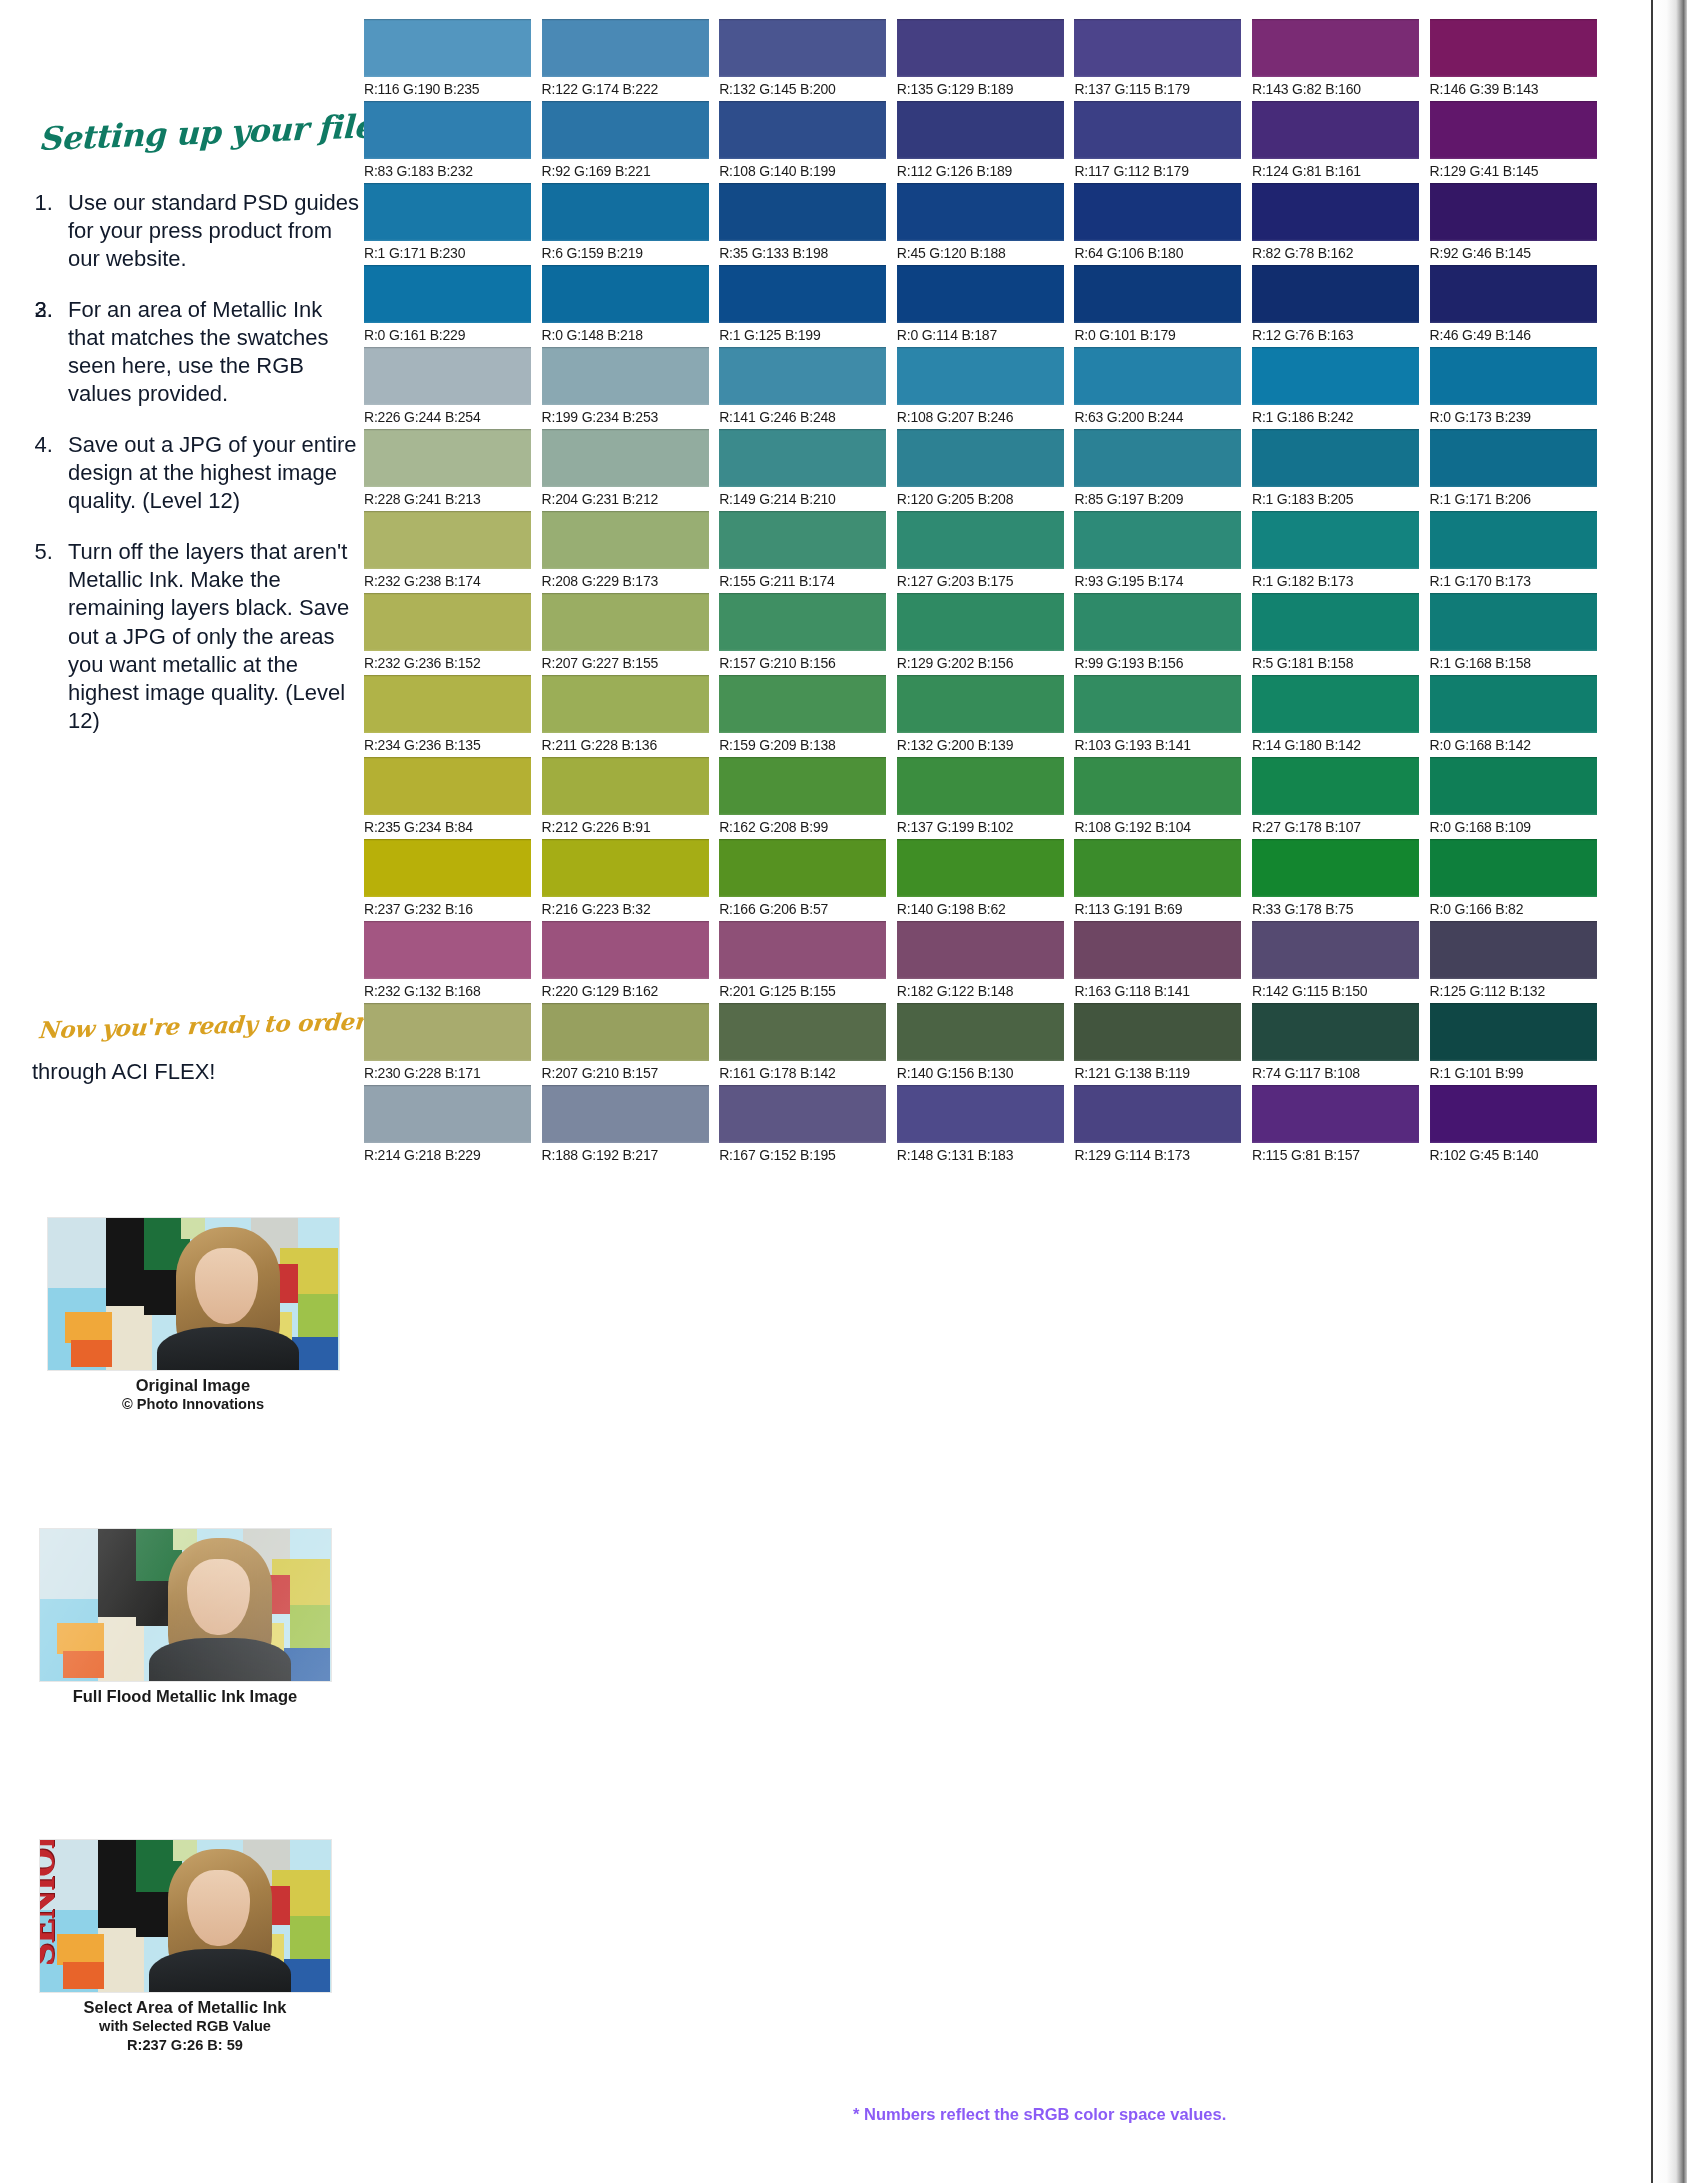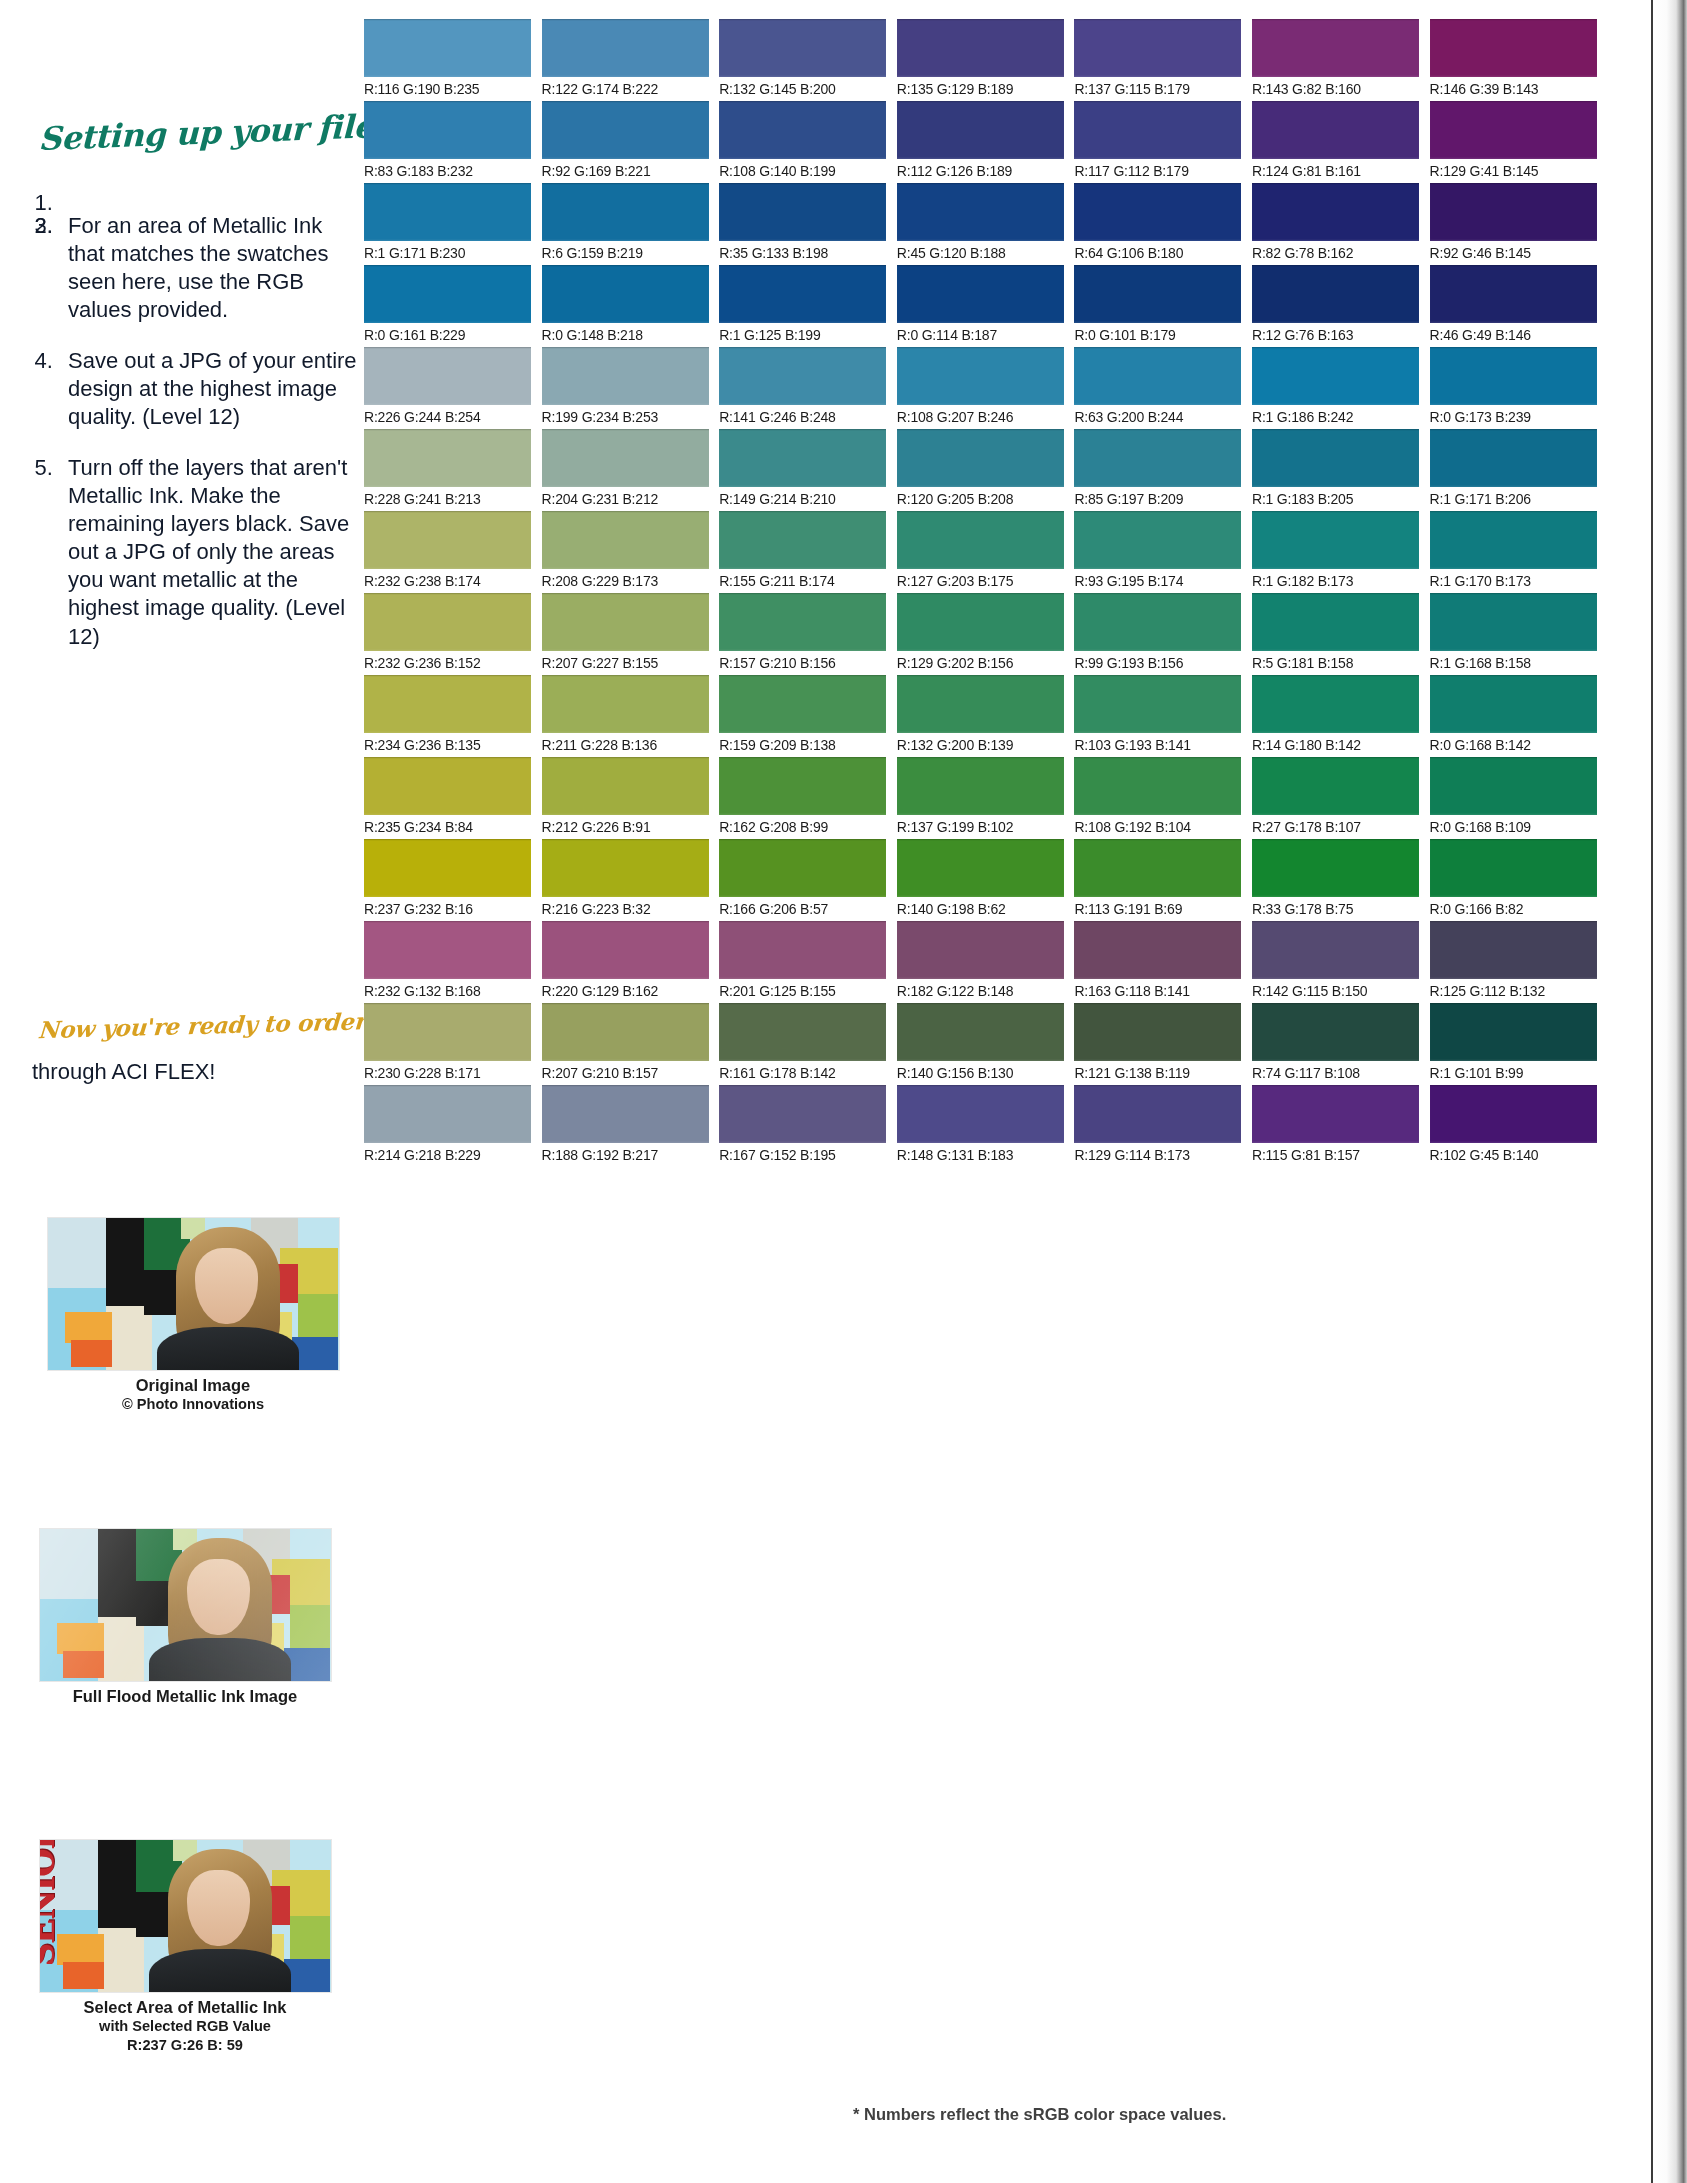--- a/index.html
+++ b/index.html
@@ -119,35 +119,35 @@
   }
   .chip-label{
     font-size:14px;
     color:#1b1b1b;
     margin-top:4px;
     white-space:nowrap;
     letter-spacing:-0.2px;
   }
   .footnote{
     position:absolute;left:853px;top:2105px;
-    font-size:16.5px;font-weight:700;color:#404040;
+    font-size:16.5px;font-weight:700;color:#8b5cf6;
     white-space:nowrap;
   }
 </style>
 </head>
 <body>
 
 <div class="sheet">
 
   <div class="left-col">
 
     <div class="script-head">Setting up your files!</div>
 
     <ul class="steps" id="steps-list">
-        <li><span class="num">1.</span></li>
+        <li><span class="num">1.</span><span>Use our standard PSD guides for your press product from our website.</span></li>
         <li><span class="num">2.</span></li>
         <li><span class="num">3.</span><span>For an area of Metallic Ink that matches the swatches seen here, use the RGB values provided.</span></li>
         <li><span class="num">4.</span><span>Save out a JPG of your entire design at the highest image quality. (Level 12)</span></li>
         <li><span class="num">5.</span><span>Turn off the layers that aren't Metallic Ink. Make the remaining layers black. Save out a JPG of only the areas you want metallic at the highest image quality. (Level 12)</span></li>
       </ul>
 
     <div class="script-head2">Now you're ready to order</div>
     <div class="order-line">through ACI FLEX!</div>
 
     <div id="photo-area">

